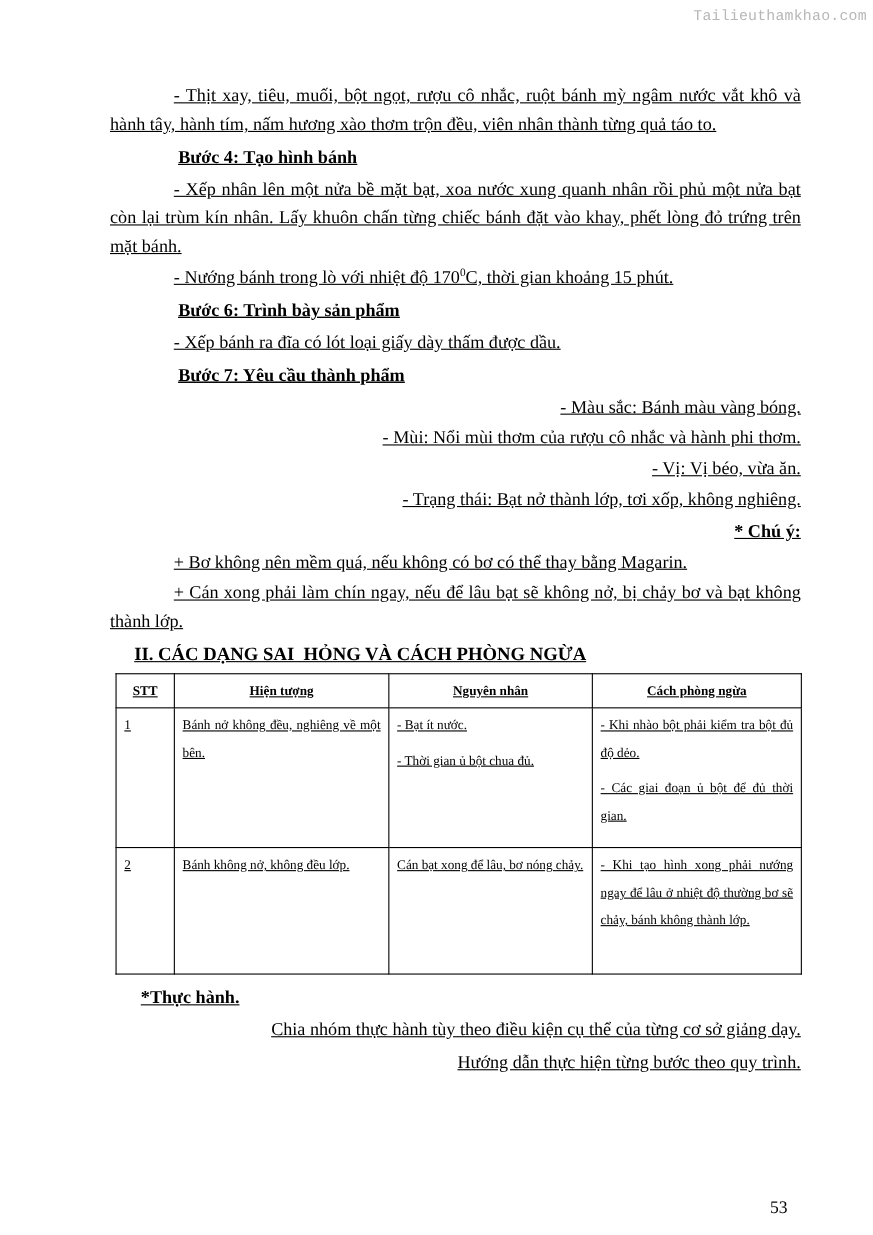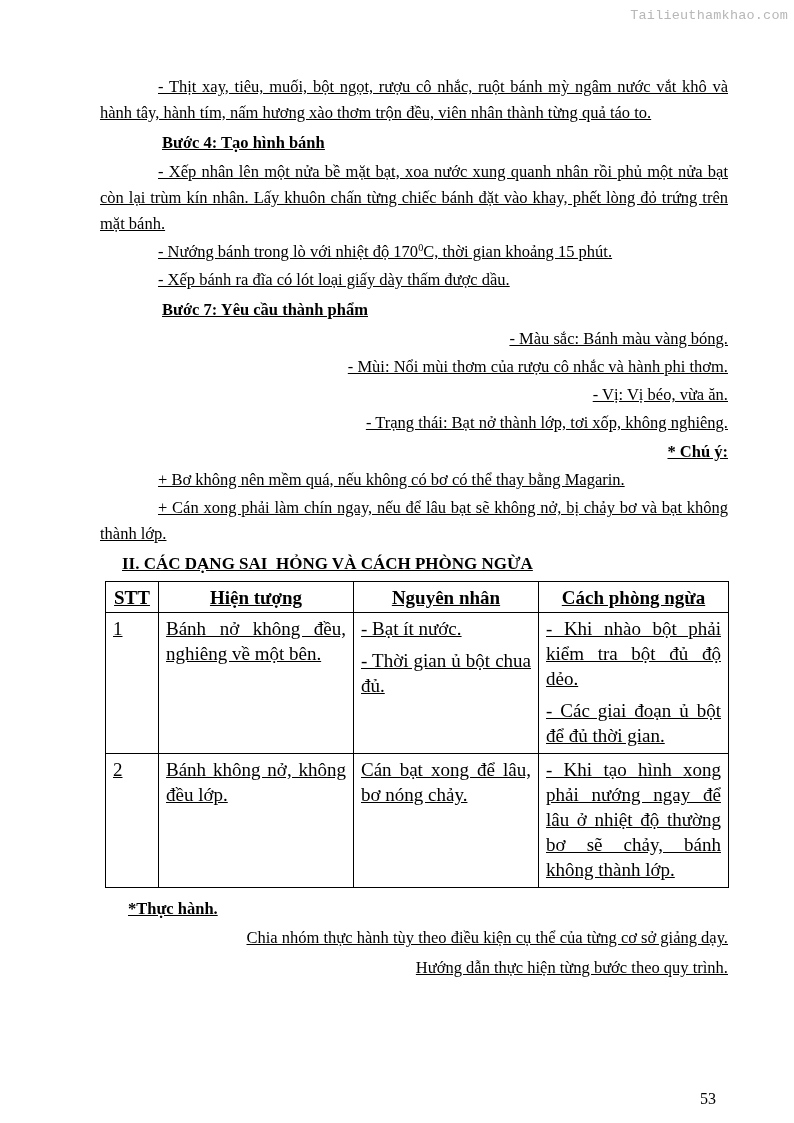--- a/index.html
+++ b/index.html
@@ -28,21 +28,21 @@
   .section-heading{
     font-weight:bold;margin:4px 0 4px 22px;text-align:left;
     white-space:pre-wrap;font-size:17px;
   }
   table.defects{
     border-collapse:collapse;margin:2px 0 8px 5px;
     width:623px;table-layout:fixed;
   }
   table.defects td,table.defects th{
     border:1.5px solid #000;vertical-align:top;
-    font-size:19px;line-height:25px;
+    font-size:12px;line-height:25px;
     padding:3px 7px 5px 7px;text-align:justify;
   }
   table.defects th{
     font-weight:bold;text-align:center;vertical-align:middle;
     height:26px;padding:2px 2px;
   }
   td.stt{text-align:center;}
   td p{margin:0;}
   td p + p{margin-top:7px;}
   tr.row1 td{height:118px;}
@@ -62,20 +62,21 @@
 
 <div class="content">
 
   <p class="indent">- Thịt xay, tiêu, muối, bột ngọt, rượu cô nhắc, ruột bánh mỳ ngâm nước vắt khô và hành tây, hành tím, nấm hương xào thơm trộn đều, viên nhân thành từng quả táo to.</p>
 
   <p class="step-heading">Bước 4: Tạo hình bánh</p>
   <p class="indent">- Xếp nhân lên một nửa bề mặt bạt, xoa nước xung quanh nhân rồi phủ một nửa bạt còn lại trùm kín nhân. Lấy khuôn chấn từng chiếc bánh đặt vào khay, phết lòng đỏ trứng trên mặt bánh.</p>
 
   <p class="indent"><span>- Nướng bánh trong lò với nhiệt độ 170</span><sup>0</sup><span>C, thời gian khoảng 15 phút.</span></p>
 
+  <p class="step-heading">Bước 6: Trình bày sản phẩm</p>
   <p class="indent">- Xếp bánh ra đĩa có lót loại giấy dày thấm được dầu.</p>
 
   <p class="step-heading">Bước 7: Yêu cầu thành phẩm</p>
 
   <p class="quality">- Màu sắc: Bánh màu vàng bóng.</p>
   <p class="quality">- Mùi: Nổi mùi thơm của rượu cô nhắc và hành phi thơm.</p>
   <p class="quality">- Vị: Vị béo, vừa ăn.</p>
   <p class="quality">- Trạng thái: Bạt nở thành lớp, tơi xốp, không nghiêng.</p>
 
   <p class="note-label">* Chú ý:</p>

